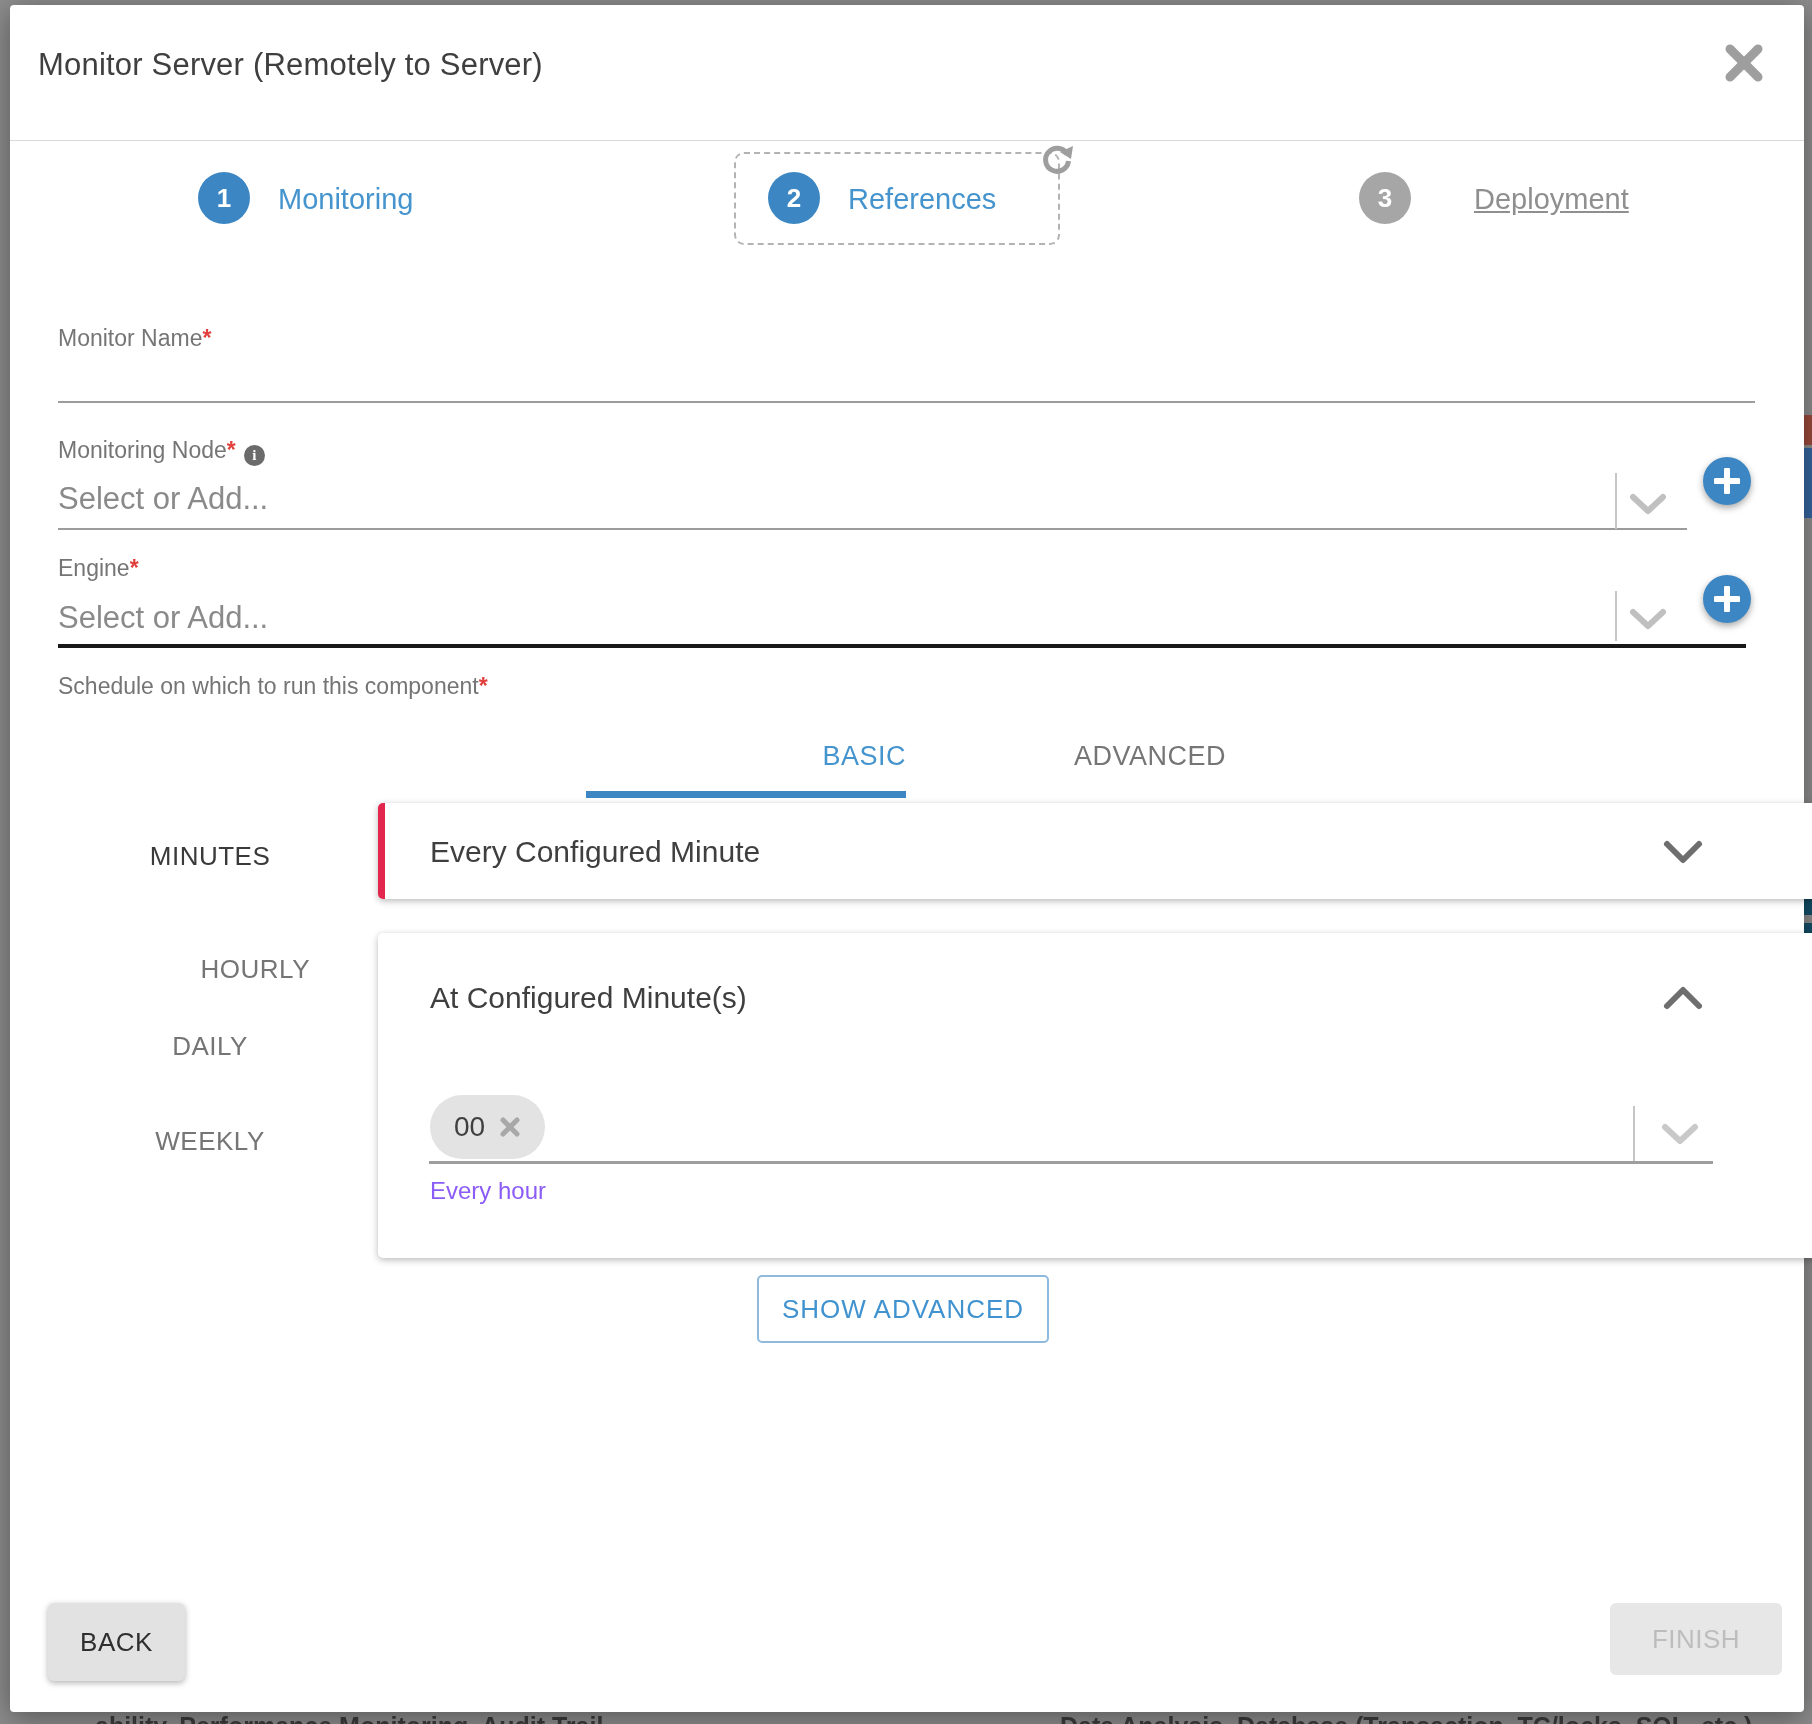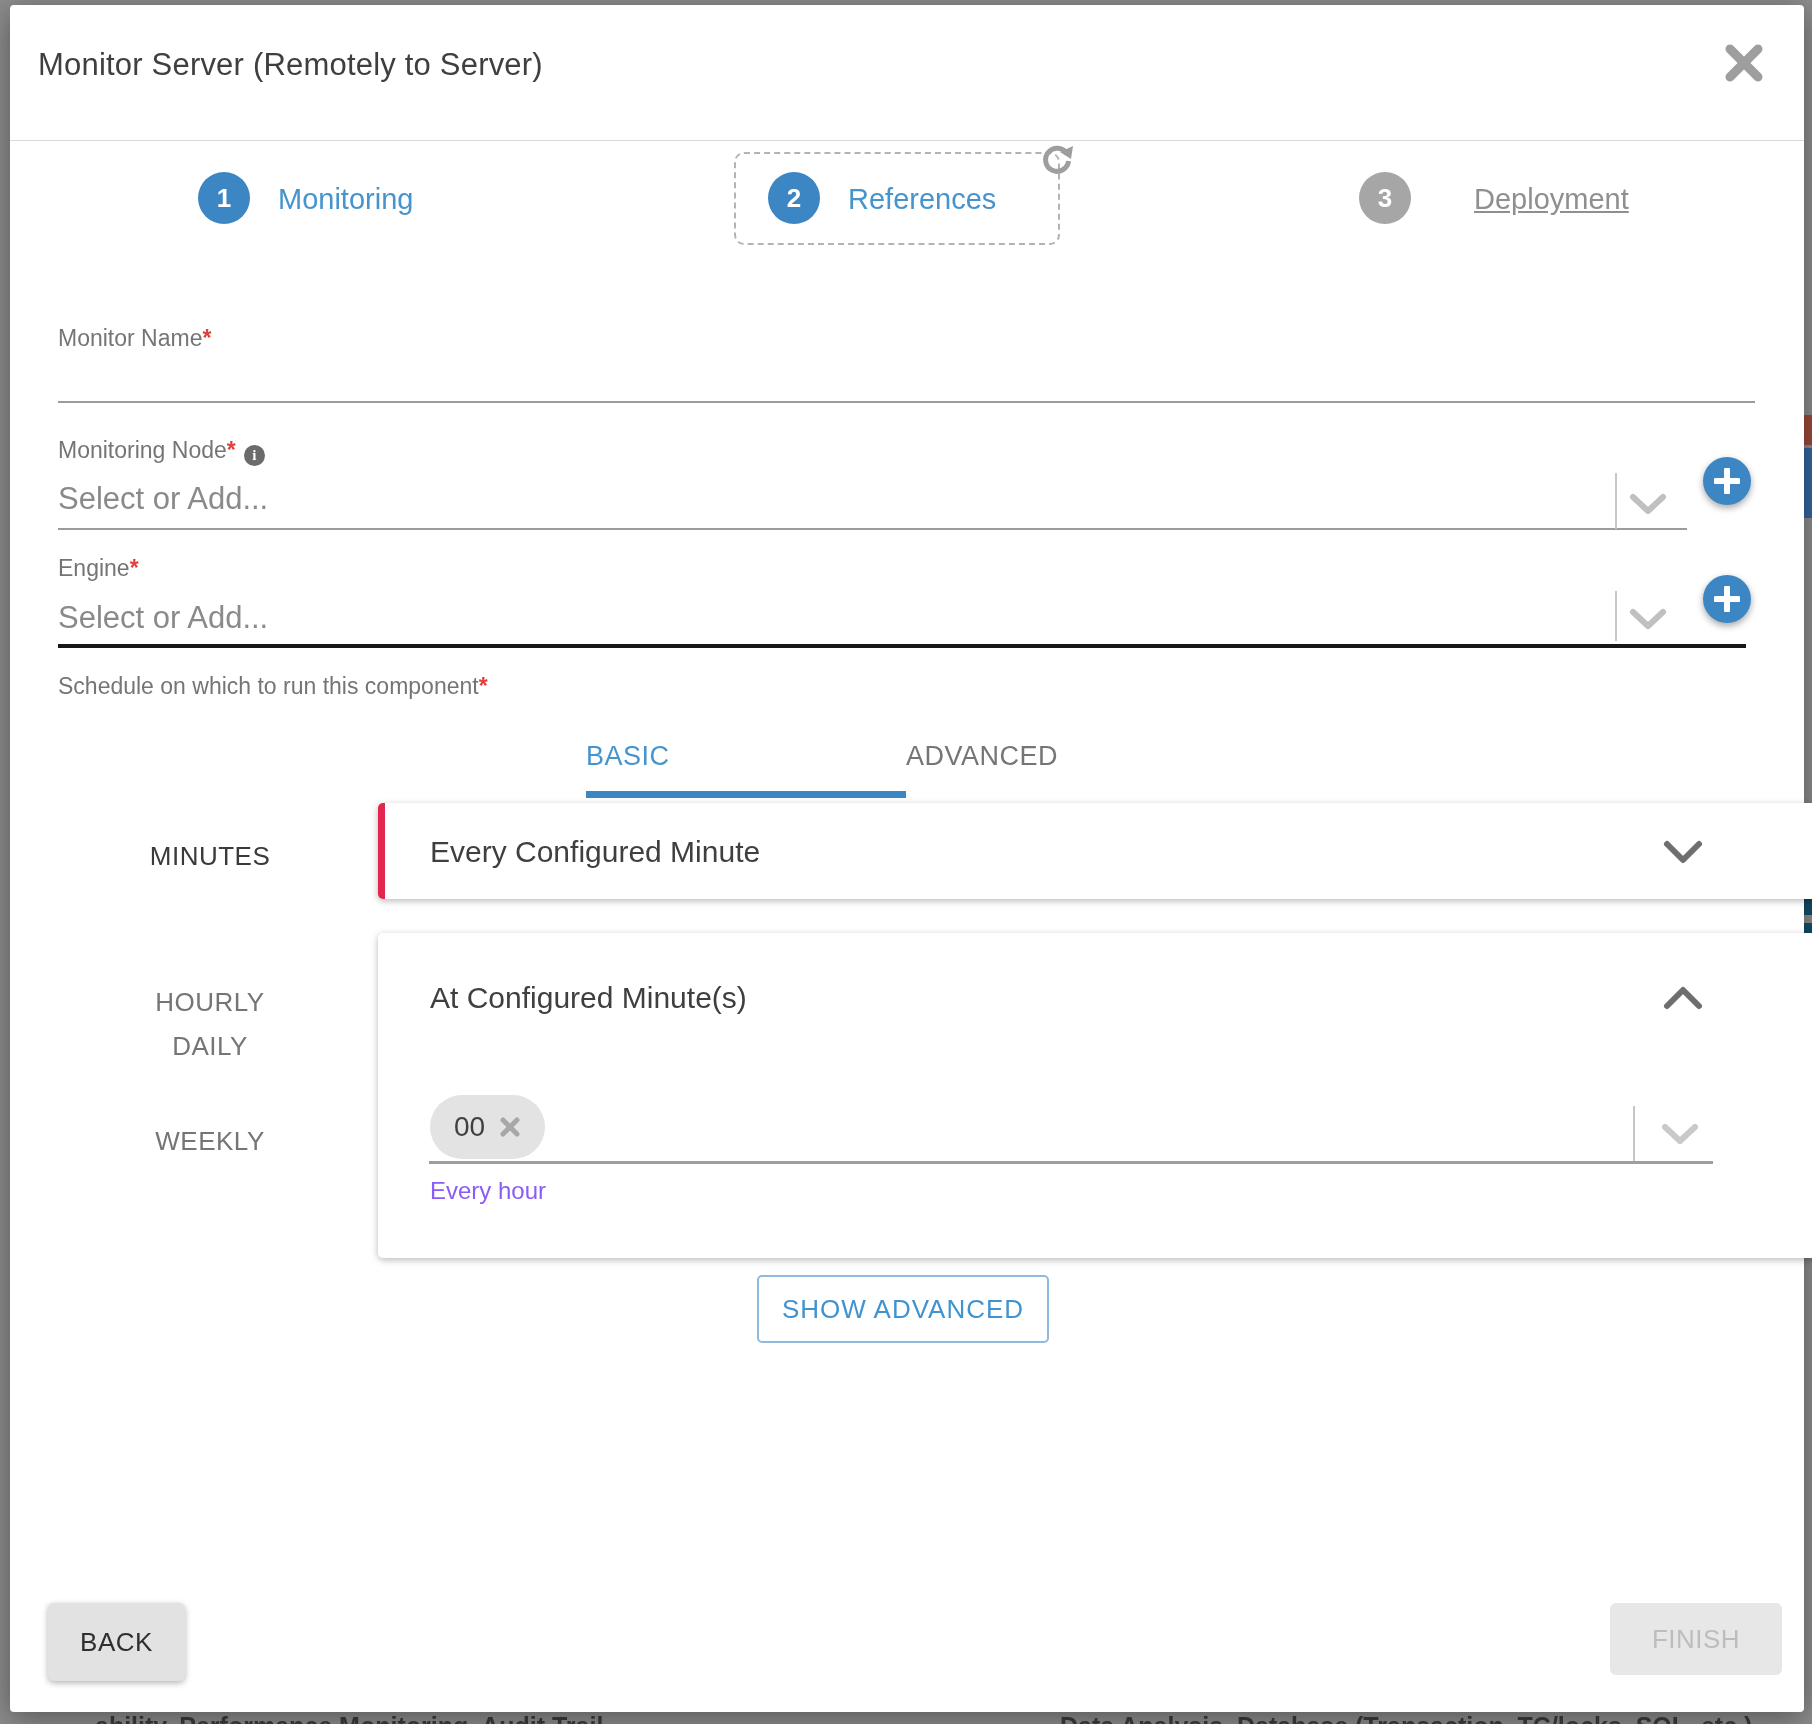--- a/index.html
+++ b/index.html
@@ -99,29 +99,29 @@
   .node-plus { left:1693px; top:452px; }
   .engine-label { left:48px; top:550px; }
   .engine-value { left:48px; top:595px; font-size:31px; color:#8a8a8a; }
   .engine-line  { left:48px; top:639px; width:1688px; height:0; border-bottom:4px solid #181818; }
   .engine-divider { left:1605px; top:586px; width:2px; height:50px; background:#c6c6c6; }
   .engine-chevron { left:1618px; top:601px; }
   .engine-plus  { left:1693px; top:570px; }
   .schedule-label { left:48px; top:668px; }
 
   
-  .tab { width:320px; top:736px; text-align:left; font-size:27px; cursor:pointer; letter-spacing:.5px; }
+  .tab { width:320px; top:736px; text-align:right; font-size:27px; cursor:pointer; letter-spacing:.5px; }
   .tab-basic    { left:576px; color:#4594cd; }
   .tab-advanced { left:896px; color:#757575; }
   .tab-indicator { left:576px; top:786px; width:320px; height:7px; background:#3c87c3; }
 
   .side-tab { left:100px; width:200px; text-align:center; font-size:26px; color:#757575; cursor:pointer; letter-spacing:.5px; }
   .side-tab.active { color:#3a3a3a; }
   .st-minutes { top:836px; }
-  .st-hourly  { top:982px; }
+  .st-hourly  { top:949px;text-align:right; }
   .st-daily   { top:1026px; }
   .st-weekly  { top:1121px; }
 
   
   .card {
     position:absolute; left:368px; width:1577px; background:#fff;
     border-radius:5px; box-shadow:0 2px 7px rgba(0,0,0,.28);
   }
   .card1 { top:798px; height:96px; }
   .card2 { top:928px; height:325px; }

